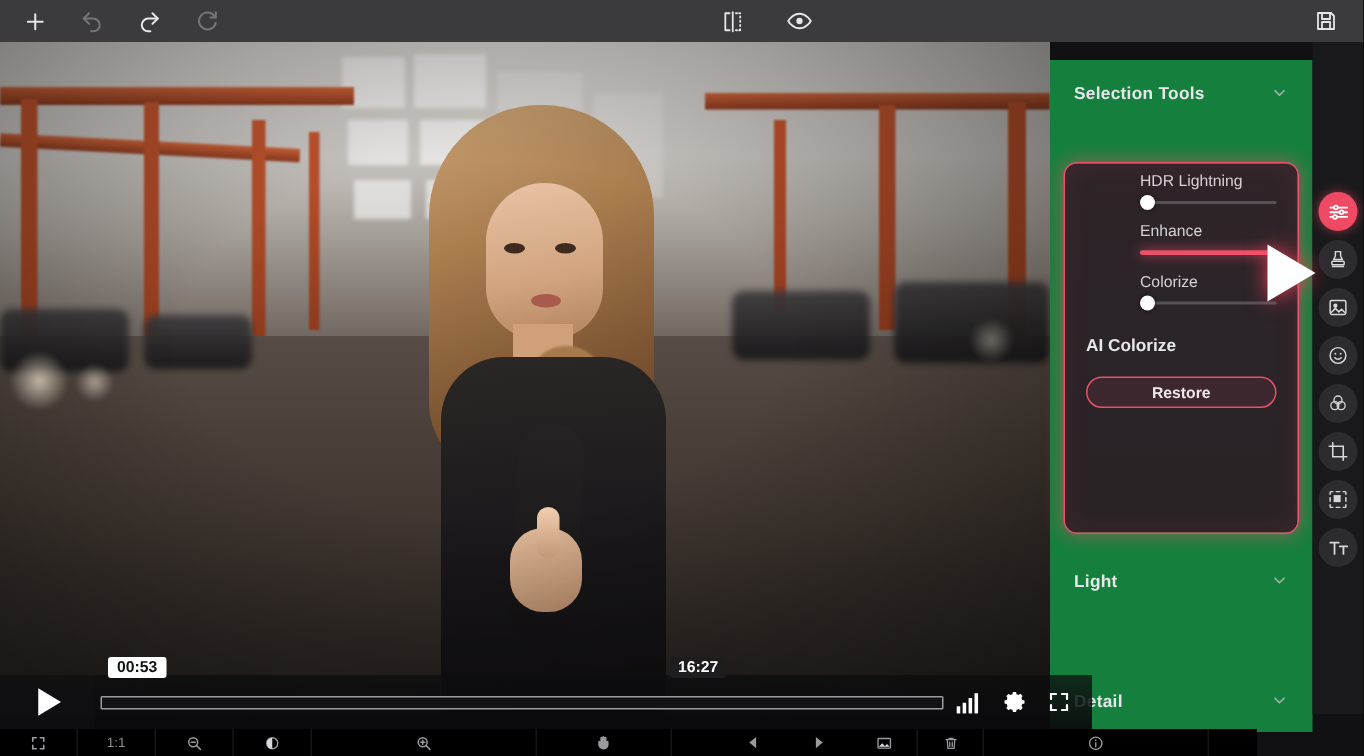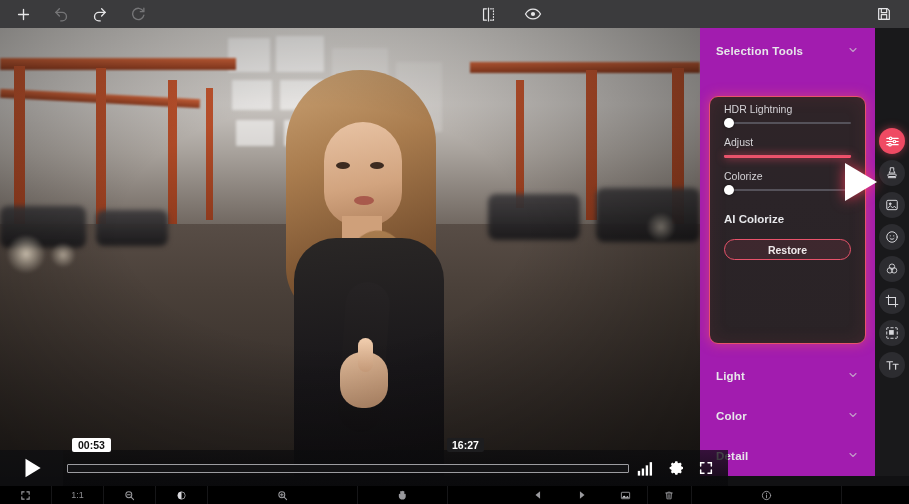--- a/index.html
+++ b/index.html
@@ -113,23 +113,23 @@
     filter: blur(2.4px);
   }
   .bokeh {
     position: absolute; border-radius: 50%;
     background: radial-gradient(circle, rgba(255,242,220,.85), rgba(255,210,150,0) 70%);
     filter: blur(1.5px);
   }
 
   
   #panel {
-    position: absolute; top: 28px; right: 34px;
+    position: absolute; top: 40px; right: 34px;
     width: 175px; height: 448px;
-    background: #a21caf;
+    background: #15803d;
     z-index: 20;
     color: #e7e7ea;
   }
   .row-head {
     height: 46px; display: flex; align-items: center; justify-content: space-between;
     padding: 0 16px;
     font-size: 11.5px; font-weight: 700; letter-spacing: .2px;
     cursor: pointer;
   }
   .chev { opacity: .72; }
@@ -140,21 +140,21 @@
     border: 1px solid #e8536b;
     border-radius: 9px;
     background: linear-gradient(180deg,#2f2428 0%, #2b2428 40%, #2a2326 100%);
     box-shadow: 0 0 11px 2px rgba(232,83,107,.45), inset 0 0 18px rgba(232,83,107,.10);
   }
   .ai-title {
     display: flex; align-items: center; justify-content: space-between;
     padding: 12px 14px 4px 14px;
     font-size: 11.5px; font-weight: 700;
   }
-  .sl-wrap { padding: 6px 14px 0 14px; }
+  .sl-wrap { padding: 6px 14px 0 14px; margin-left: 36px; }
   .sl-label { font-size: 10.5px; color: #d4d2d6; margin-bottom: 7px; font-weight: 400; }
   .sl-track {
     position: relative; height: 2px; border-radius: 2px;
     background: #55525a; margin-bottom: 12px;
   }
   .sl-fill { position: absolute; left: 0; top: 0; height: 2px; border-radius: 2px; background: #e8536b; }
   .sl-knob {
     position: absolute; top: -4px; width: 10px; height: 10px; border-radius: 50%;
     background: #fff; box-shadow: 0 0 3px rgba(0,0,0,.6);
   }
@@ -238,21 +238,21 @@
     border: 1px solid #9c9ca0; border-radius: 1px;
     background: #131315; position: relative; cursor: pointer;
   }
   #progress .buf { position: absolute; left:0; top:0; bottom:0; background:#2a2a2d; }
   .pctl { display: flex; align-items: center; gap: 13px; padding-right: 14px; }
   .pbtn { cursor: pointer; display: flex; align-items: center; }
 
   
   #bottombar {
     position: absolute; left: 0; bottom: 0;
-    width: 909px; height: 18px;
+    width: 838px; height: 18px;
     background: #000;
     display: flex; align-items: center;
     z-index: 45;
     overflow: hidden;
   }
   .bb-cell {
     height: 18px; display: flex; align-items: center; justify-content: center;
     color: #8e8e92; font-size: 9px; cursor: pointer;
     border-right: 1px solid #161618;
   }
@@ -381,21 +381,21 @@
     </div>
 
     <div class="ai-card">
 
       <div class="sl-wrap">
         <div class="sl-label">HDR Lightning</div>
         <div class="sl-track">
           <div class="sl-knob" style="left:0px;"></div>
         </div>
 
-        <div class="sl-label">Adjust</div>
+        <div class="sl-label">Enhance</div>
         <div class="sl-track hot">
           <div class="sl-fill" style="width:100%;"></div>
         </div>
 
         <div class="sl-label">Colorize</div>
         <div class="sl-track">
           <div class="sl-knob" style="left:0px;"></div>
         </div>
       </div>
 
@@ -407,28 +407,20 @@
 
     <div class="row-head" style="position:absolute;top:325px;left:0;right:0;text-align:center;">
       <span>Light</span>
       <span class="chev">
         <svg width="12" height="12" viewBox="0 0 24 24" fill="none" stroke="#cfcfd3" stroke-width="2.2" stroke-linecap="round" stroke-linejoin="round">
             <path d="M6 9l6 6 6-6"></path>
           </svg>
       </span>
     </div>
 
-    <div class="row-head" style="position:absolute;top:365px;left:0;right:0;">
-      <span>Color</span>
-      <span class="chev">
-        <svg width="12" height="12" viewBox="0 0 24 24" fill="none" stroke="#cfcfd3" stroke-width="2.2" stroke-linecap="round" stroke-linejoin="round">
-            <path d="M6 9l6 6 6-6"></path>
-          </svg>
-      </span>
-    </div>
 
     <div class="row-head" style="position:absolute;top:405px;left:0;right:0;">
       <span>Detail</span>
       <span class="chev">
         <svg width="12" height="12" viewBox="0 0 24 24" fill="none" stroke="#cfcfd3" stroke-width="2.2" stroke-linecap="round" stroke-linejoin="round">
             <path d="M6 9l6 6 6-6"></path>
           </svg>
       </span>
     </div>
   </div>

